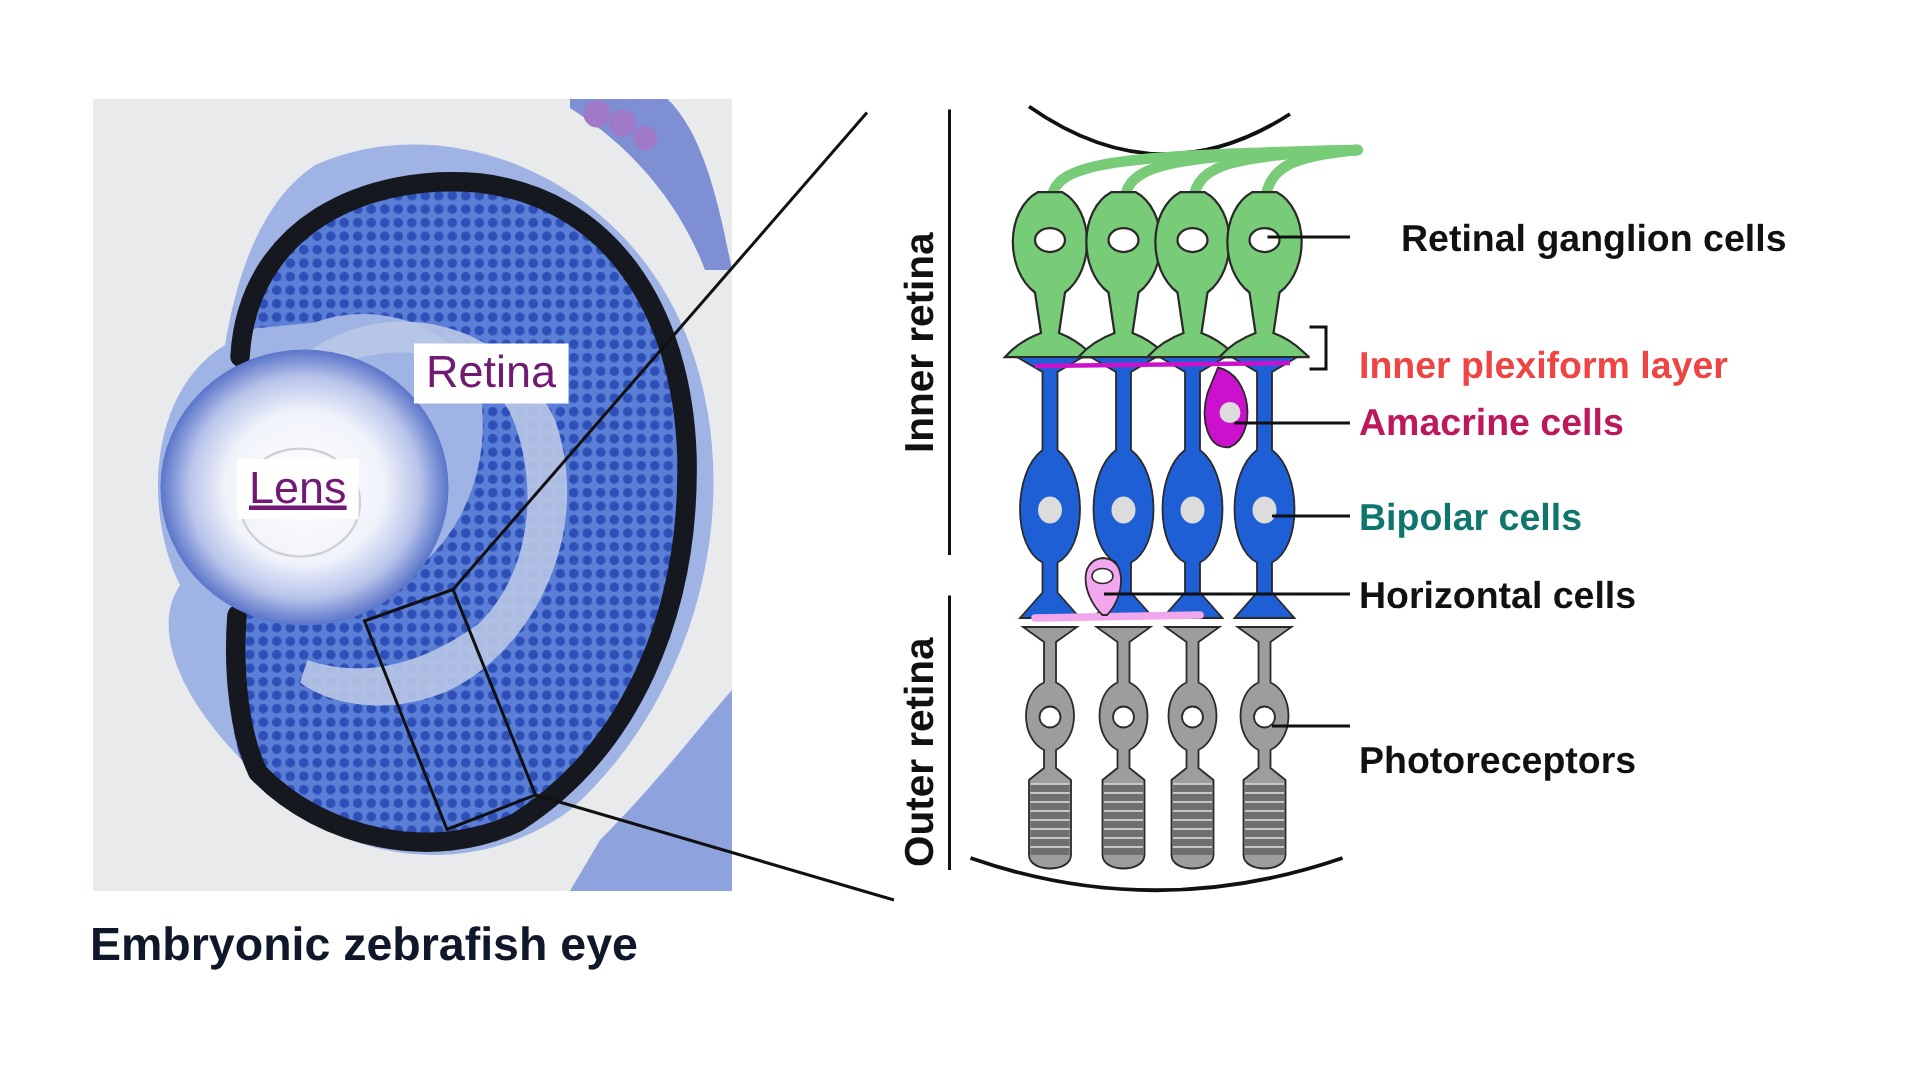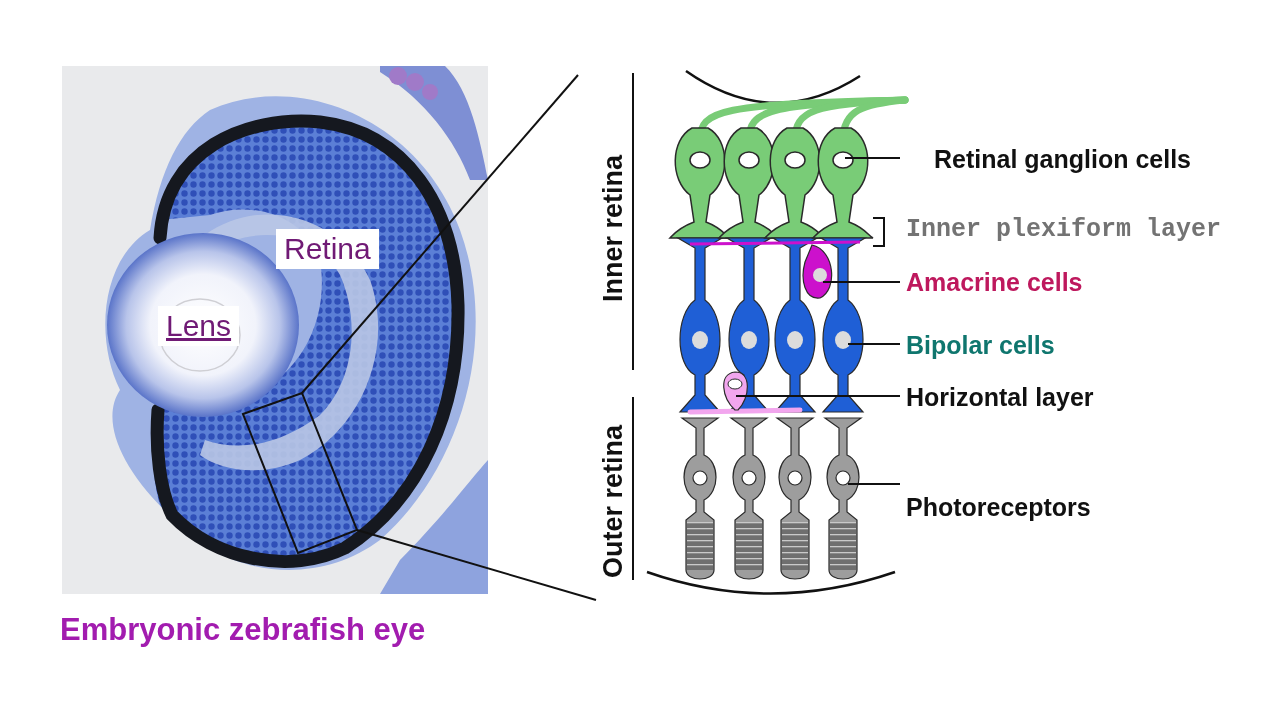--- a/index.html
+++ b/index.html
@@ -1,20 +1,20 @@
 <!DOCTYPE html>
 <html><head>
 <meta charset="utf-8">
 <style>
   html, body { margin: 0; padding: 0; }
   body { width: 1280px; height: 720px; background: #ffffff; position: relative; overflow: hidden; font-family: "Liberation Sans", sans-serif; }
   #stage { position: absolute; left: 0; top: 0; width: 1280px; height: 720px; }
   .photo-label { position: absolute; background: #ffffff; color: #701a75; font-size: 30px; padding: 2px 8px; line-height: 36px; }
   .cell-label { position: absolute; font-weight: bold; font-size: 25px; color: #111; white-space: nowrap; line-height: 30px; }
-  .caption { position: absolute; left: 60px; top: 612px; font-weight: bold; font-size: 31px; color: #a21caf; white-space: nowrap; }
+  .caption { position: absolute; left: 60px; top: 612px; font-weight: bold; font-size: 31px; color: #0f172a; white-space: nowrap; }
   .side-label { position: absolute; font-weight: bold; font-size: 27px; color: #111; white-space: nowrap; transform-origin: left top; transform: rotate(-90deg); }
 </style>
 </head>
 <body>
 
 <svg id="stage" width="1280" height="720" viewBox="0 0 1280 720">
   <defs>
     <radialGradient id="lensGrad" cx="50%" cy="50%" r="50%">
       <stop offset="0%" stop-color="#ffffff"></stop>
       <stop offset="55%" stop-color="#f1f3fb"></stop>
@@ -119,19 +119,19 @@
   </g>
 </svg>
 
 <div class="photo-label" style="left:158px; top:306px;text-decoration:underline;">Lens</div>
 <div class="photo-label" style="left:276px; top:229px;">Retina</div>
 
 <div class="side-label" style="left:598px; top:302px;">Inner retina</div>
 <div class="side-label" style="left:598px; top:578px;">Outer retina</div>
 
 <div class="cell-label" style="left: 934px; top: 144px; color: rgb(17, 17, 17);">Retinal ganglion cells</div>
-<div class="cell-label" style="left: 906px; top: 215px; color: #737373; font-family: Liberation Mono, monospace;">Inner plexiform layer</div>
+<div class="cell-label" style="left: 906px; top: 229px; color: #ef4444;">Inner plexiform layer</div>
 <div class="cell-label" style="left: 906px; top: 267px; color: #be185d;">Amacrine cells</div>
 <div class="cell-label" style="left: 906px; top: 330px; color: #0f766e;">Bipolar cells</div>
-<div class="cell-label" style="left: 906px; top: 382px; color: rgb(17, 17, 17);">Horizontal layer</div>
+<div class="cell-label" style="left: 906px; top: 382px; color: rgb(17, 17, 17);">Horizontal cells</div>
 <div class="cell-label" style="left: 906px; top: 469px; color: rgb(17, 17, 17); margin-top: 23px;">Photoreceptors</div>
 
 <div class="caption">Embryonic zebrafish eye</div>
 
 </body></html>

